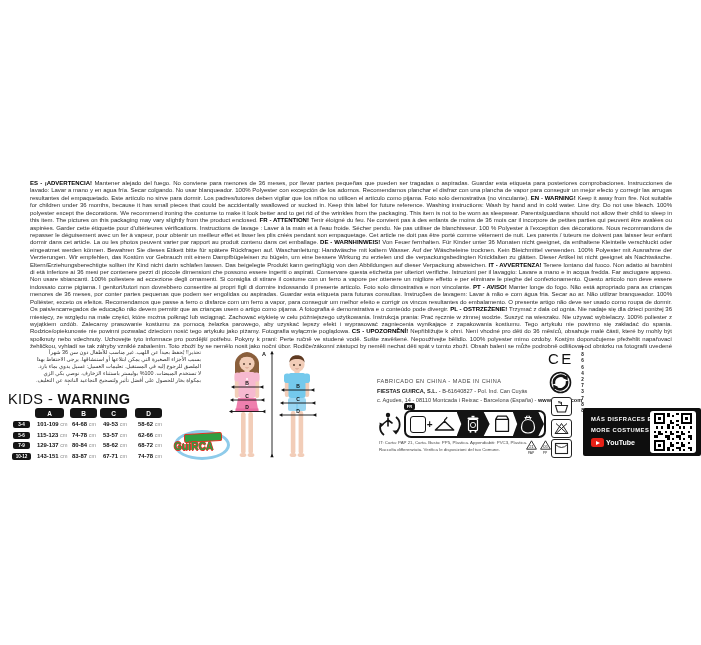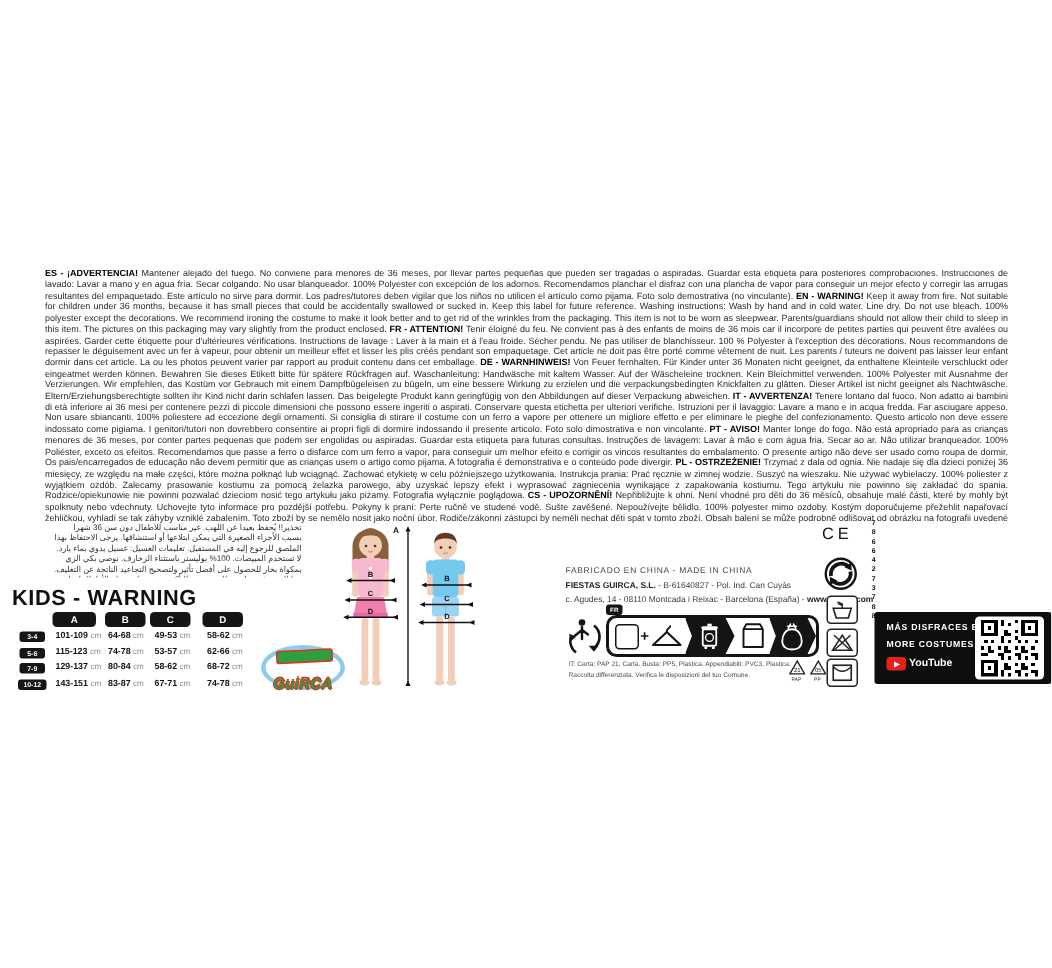--- a/index.html
+++ b/index.html
@@ -10,37 +10,37 @@
   .warnings{position:absolute;left:30px;top:180px;width:642px;height:170px;overflow:hidden;
             font-size:6px;line-height:7.42px;text-align:justify;color:#2b2b2b;}
   .warnings b{color:#000;}
 
   
   .arabic{position:absolute;left:35px;top:349px;width:166px;height:36px;overflow:hidden;
           direction:rtl;text-align:right;font-size:5.4px;line-height:7px;color:#333;}
 
   
   .kids-title{position:absolute;left:8px;top:391px;font-size:14.5px;letter-spacing:.4px;color:#111;}
-  .kids-title .thin{font-weight:700;}
+  .kids-title .thin{font-weight:400;}
   .kids-title .bold{font-weight:700;}
   .hdr{position:absolute;top:408px;height:10px;background:#151515;border-radius:3px;
        color:#fff;font-size:6.5px;font-weight:700;display:flex;align-items:center;justify-content:center;}
   .agebox{position:absolute;background:#151515;border-radius:2px;color:#fff;font-size:4.6px;font-weight:700;
           height:7px;display:flex;align-items:center;justify-content:center;}
   .cell{position:absolute;font-size:5.9px;font-weight:700;color:#111;white-space:nowrap;}
   .cell .u{font-weight:400;color:#8a8a8a;font-size:5.4px;}
 
   
   .guirca{position:absolute;left:174px;top:430px;width:56px;height:30px;}
   .guirca .oval{position:absolute;inset:0;border:3px solid #8ecbea;border-radius:50%;background:#fff;}
   .guirca .flag{position:absolute;left:10px;top:3px;width:36px;height:7px;background:#2f9e41;
                 border-radius:2px;transform:rotate(-3deg);border:1px solid #e03123;}
-  .guirca .txt{position:absolute;left:0;right:0;top:21px;text-align:center;font-size:10px;font-weight:700;
+  .guirca .txt{position:absolute;left:0;right:0;top:11px;font-size:10px;font-weight:700;
                color:#2f9e41;text-shadow:.7px 0 #e03123,-.7px 0 #e03123,0 .7px #e03123,0 -.7px #e03123;
-               font-style:italic;letter-spacing:.2px;}
+               letter-spacing:.2px;}
 
   
   .figsvg{position:absolute;}
   .overlay{position:absolute;left:225px;top:346px;z-index:5;}
 
   
   .origin{position:absolute;left:377px;top:377px;font-size:5.6px;color:#3c3c3c;line-height:9.5px;white-space:nowrap;}
   .origin .l1{letter-spacing:.5px;color:#444;}
   .origin b{color:#222;}
 
@@ -50,21 +50,21 @@
   .sortbar{position:absolute;left:404px;top:410px;width:142px;height:28px;border:2.4px solid #141414;
            border-radius:7px;display:flex;align-items:center;box-sizing:border-box;overflow:hidden;background:#fff;}
   .seg{display:flex;align-items:center;justify-content:center;height:100%;}
   .blackseg{background:#141414;clip-path:polygon(0 0,82% 0,100% 50%,82% 100%,0 100%,14% 50%);}
   .pbox{width:15px;height:15px;border:1.6px solid #141414;border-radius:3px;margin-left:4px;}
   .plus{font-size:10px;font-weight:700;margin:0 1px;color:#141414;}
   .itnote{position:absolute;left:379px;top:439px;width:160px;font-size:4.4px;line-height:7px;color:#4a4a4a;}
   .tri{position:absolute;top:440px;width:12px;text-align:center;font-size:3.4px;color:#333;line-height:3.6px;}
 
   
-  .ce{position:absolute;left:548px;top:350px;font-size:11px;font-weight:500;letter-spacing:2.5px;color:#111;}
+  .ce{position:absolute;left:548px;top:350px;font-size:15px;font-weight:500;letter-spacing:2.5px;color:#111;}
   .carebox{position:absolute;width:19px;height:17px;border:1.4px solid #222;border-radius:3px;
            display:flex;align-items:center;justify-content:center;background:#fff;}
   .vcode{position:absolute;left:580px;top:346px;height:64px;writing-mode:vertical-rl;text-orientation:upright;
          font-size:4.6px;font-weight:700;letter-spacing:1.2px;color:#111;}
 
   
   .promo{position:absolute;left:583px;top:408px;width:118px;height:48px;background:#0e0e0e;border-radius:2px;}
   .promo .t{position:absolute;left:8px;color:#fff;font-weight:700;font-size:5.8px;letter-spacing:.5px;white-space:nowrap;}
   .yt{position:absolute;left:8px;top:30px;display:flex;align-items:center;gap:2px;}
   .ytbtn{width:13px;height:9px;background:#e62117;border-radius:2.5px;display:flex;align-items:center;justify-content:center;}

